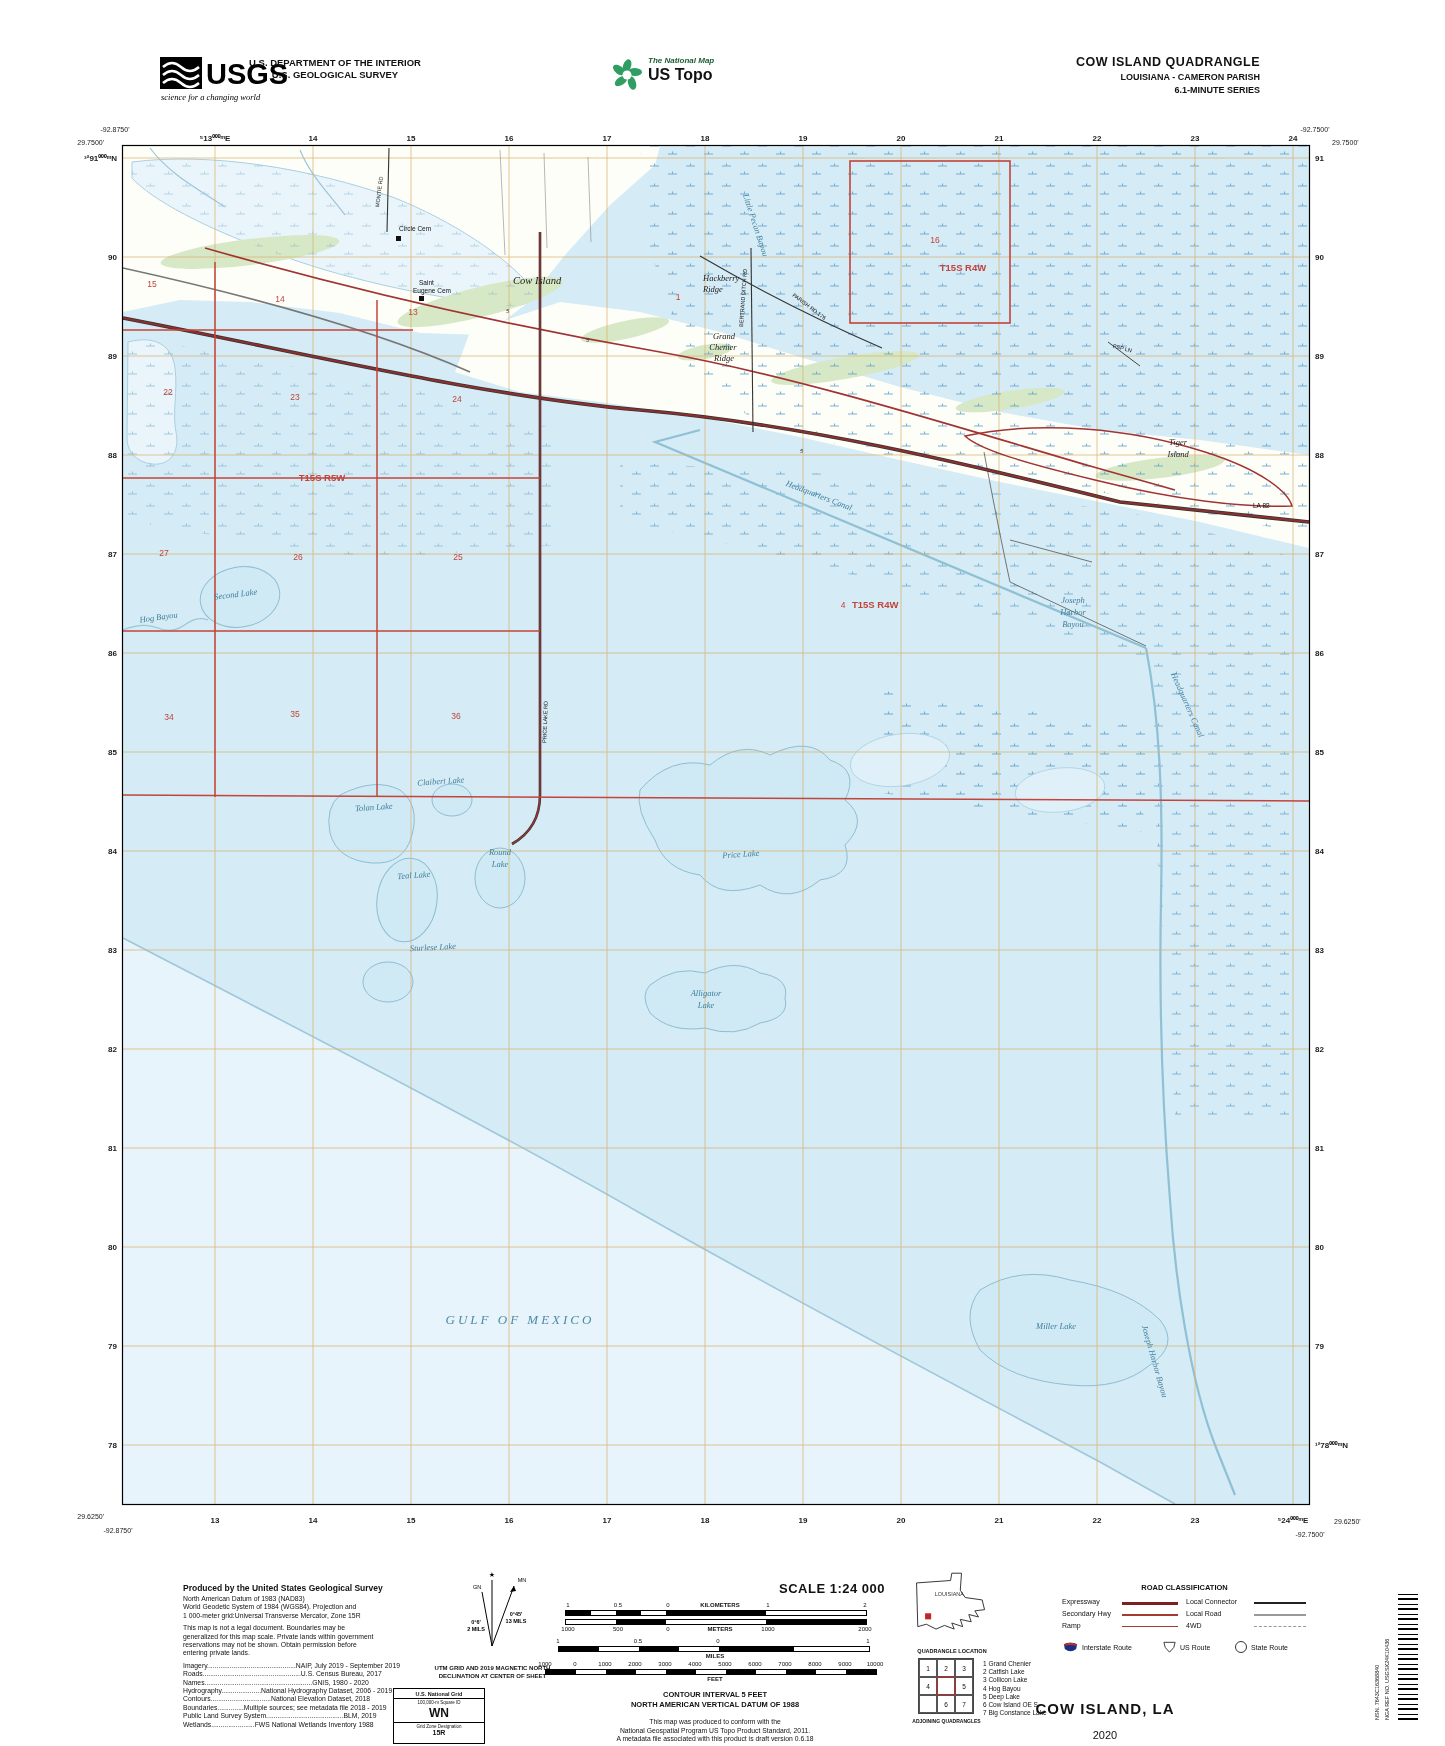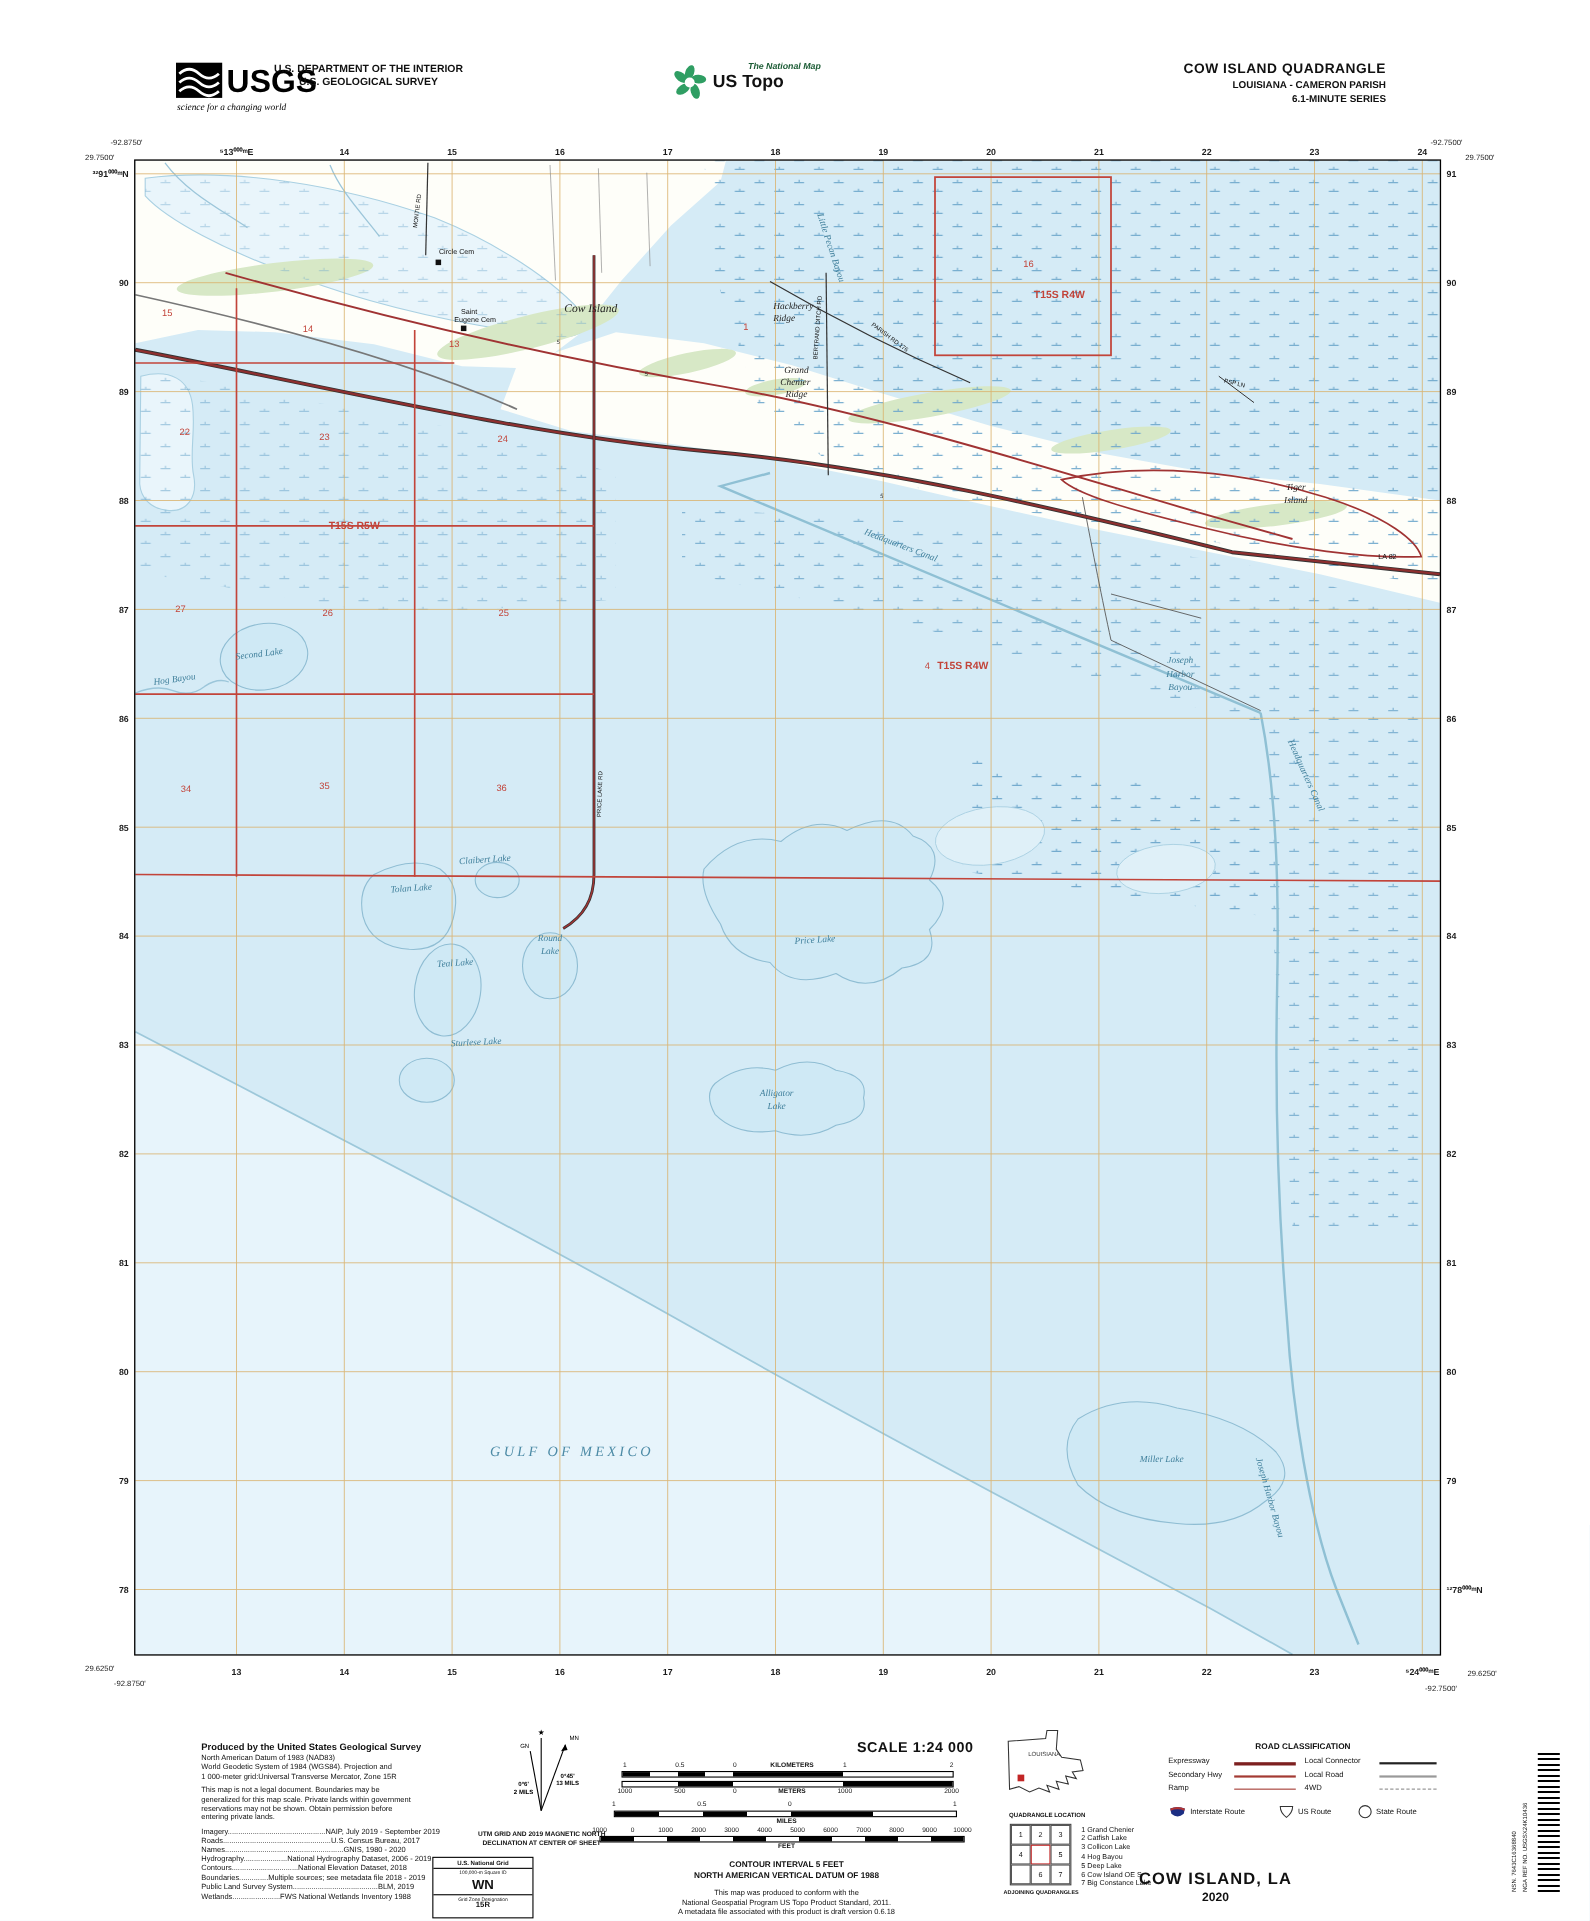--- a/index.html
+++ b/index.html
@@ -4,21 +4,21 @@
 <style>
   html,body{margin:0;padding:0;background:#fff;}
   .page{position:relative;width:1445px;height:1746px;background:#fff;overflow:hidden;font-family:"Liberation Sans",sans-serif;}
   .abs{position:absolute;}
   
   .hdr-dept{position:absolute;left:225px;top:57px;width:220px;text-align:center;font-weight:bold;font-size:9.5px;line-height:12px;color:#111;}
   .hdr-title{position:absolute;right:185px;top:55px;text-align:right;color:#111;margin-left:12px;}
   .hdr-title .t1{font-weight:bold;font-size:12.5px;letter-spacing:.5px;}
   .hdr-title .t2{font-weight:bold;font-size:9px;margin-top:3px;}
   .hdr-title .t3{font-weight:bold;font-size:9px;margin-top:3px;}
-  .tnm-text1{position:absolute;left:648px;top:56px;font-style:italic;font-weight:bold;font-size:8px;color:#1c5c35;margin-left:32px;}
+  .tnm-text1{position:absolute;left:648px;top:56px;font-style:italic;font-weight:bold;font-size:8px;color:#1c5c35;}
   .tnm-text2{position:absolute;left:648px;top:66px;font-weight:bold;font-size:16px;color:#111;}
   
   .gl{font-family:"Liberation Sans",sans-serif;font-size:8px;font-weight:bold;fill:#1a1a1a;}
   .coord{font-family:"Liberation Sans",sans-serif;font-size:7px;fill:#1a1a1a;}
   .red{font-family:"Liberation Sans",sans-serif;font-size:8.5px;fill:#c2443a;}
   .redb{font-family:"Liberation Sans",sans-serif;font-size:9.5px;font-weight:bold;fill:#c2443a;}
   .wlbl{font-family:"Liberation Serif",serif;font-style:italic;font-size:8.5px;fill:#41809c;}
   .wbig{font-family:"Liberation Serif",serif;font-style:italic;font-size:13px;letter-spacing:3px;fill:#4d8ba6;}
   .plbl{font-family:"Liberation Serif",serif;font-style:italic;font-size:8.5px;fill:#222;}
   .plbl-lg{font-size:10.5px;}
@@ -62,21 +62,21 @@
   .exp{height:3px;background:#7d2020;}
   .sec{height:2px;background:#a33a33;}
   .ramp{height:1px;background:#a33a33;}
   .conn{height:1.5px;background:#222;}
   .locrd{height:1.5px;background:#999;}
   .fwd{height:0;border-top:1.5px dashed #999;}
   .shields{position:relative;margin-top:6px;height:16px;font-size:7px;}
   .shields .it{position:absolute;display:flex;align-items:center;gap:3px;}
   .mapname{position:absolute;left:960px;top:1700px;width:290px;text-align:center;color:#111;}
   .mapname .n{font-weight:bold;font-size:15px;letter-spacing:1px;}
-  .mapname .y{font-weight:bold;font-size:11px;margin-top:2px;}
+  .mapname .y{font-weight:normal;font-size:11px;margin-top:12px;}
   .barcode{position:absolute;left:1398px;top:1592px;width:20px;height:128px;background:repeating-linear-gradient(0deg,#000 0 2px,#fff 2px 5px,#000 5px 6.5px,#fff 6.5px 10px);}
   .vtext{position:absolute;writing-mode:vertical-rl;transform:rotate(180deg);font-size:5.5px;color:#111;height:128px;white-space:nowrap;}
 </style>
 </head>
 <body>
 
 <div class="page">
 
   <svg class="abs" style="left:160px;top:55px" width="190" height="50" viewBox="0 0 190 50">
     <rect x="0" y="2" width="42" height="32" fill="#000"></rect>

